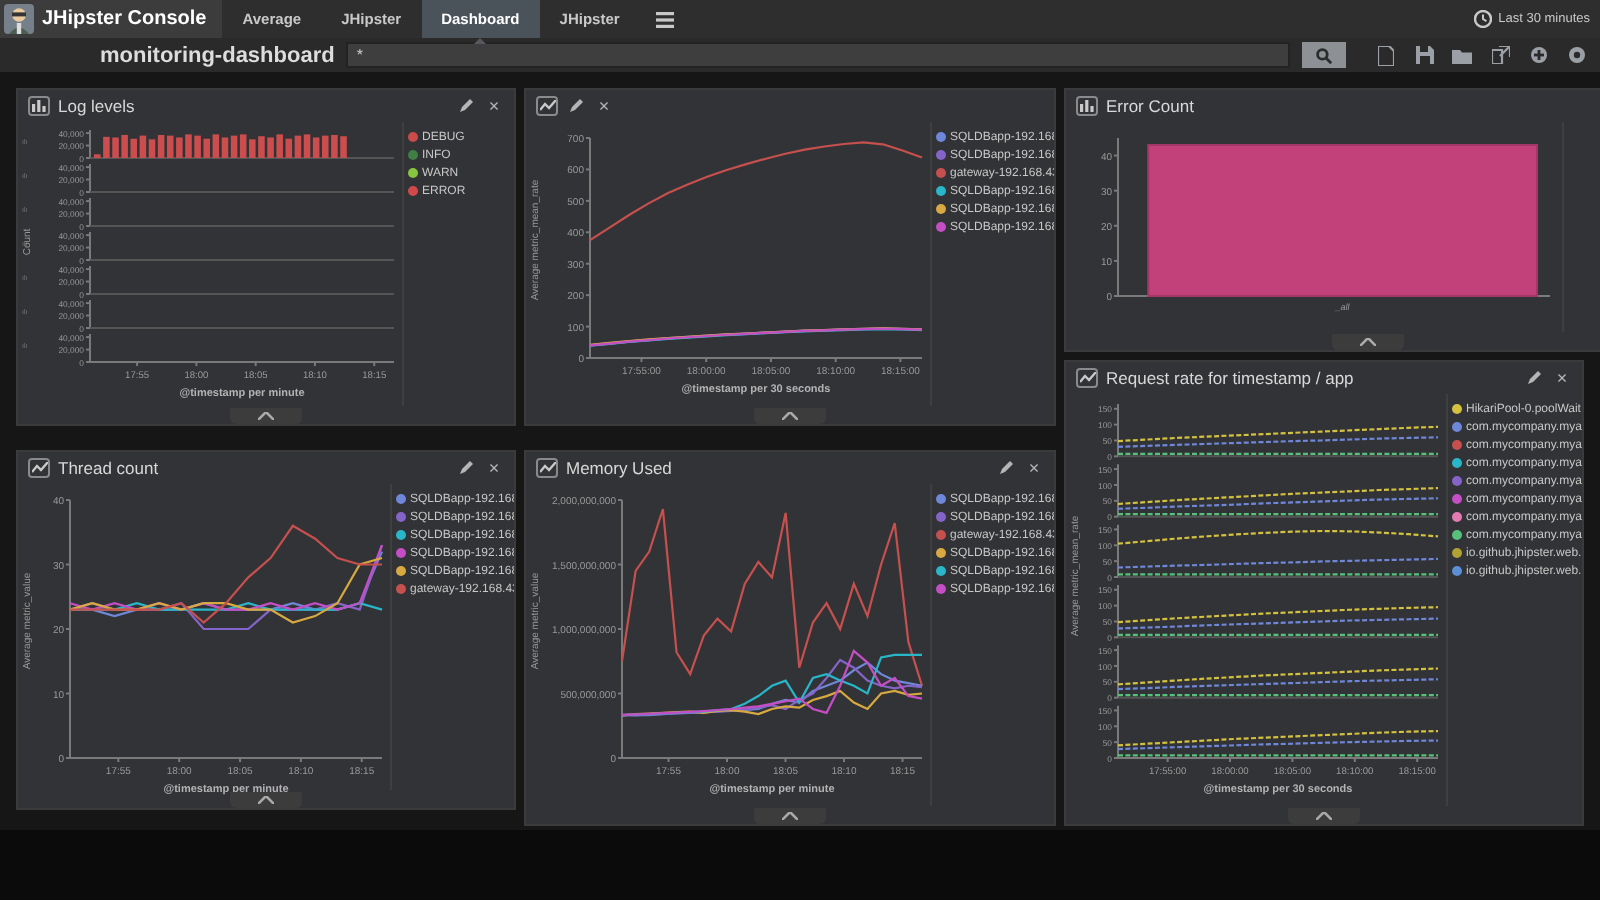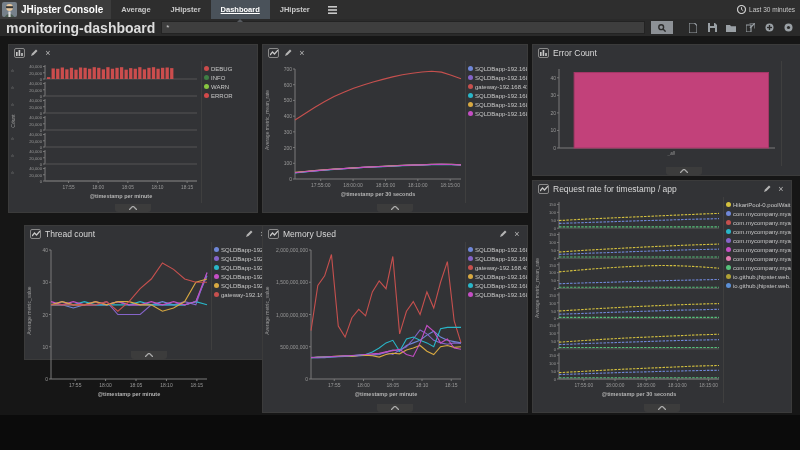--- a/index.html
+++ b/index.html
@@ -5,31 +5,31 @@
   * { margin:0; padding:0; box-sizing:border-box; }
   html,body { width:800px; height:450px; overflow:hidden; background:#0c0c0c;
     font-family:"Liberation Sans", sans-serif; }
   
   .navbar { position:absolute; left:0; top:0; width:800px; height:19px; background:#2e2e2e;
     display:flex; align-items:stretch; z-index:5;}
   .brand { background:#3c3c3c; display:flex; align-items:center; padding:0 8px 0 2px; gap:4px; }
   .brand-title { color:#fff; font-size:10px; font-weight:bold; white-space:nowrap; }
   .nav-item { color:#c9c9c9; font-size:7.5px; font-weight:bold; display:flex; align-items:center;
     padding:0 10px; cursor:pointer; position:relative;}
-  .nav-item.active { background:#4a525a; color:#fff;text-decoration:underline; }
+  .nav-item.active { background:#4a525a; color:#fff; }
   .nav-item.active::after { content:""; position:absolute; left:50%; bottom:-3px; margin-left:-3px;
     border-left:3px solid transparent; border-right:3px solid transparent; border-bottom:3px solid #55595e;}
   .nav-burger { display:flex; align-items:center; padding:0 8px; cursor:pointer;}
   .spacer { flex:1; }
   .timepicker { display:flex; align-items:center; gap:3px; padding:0 5px; color:#c9c9c9;
     font-size:6.5px; cursor:pointer; }
   
   .querybar { position:absolute; left:0; top:19px; width:800px; height:19px; background:#2a2a2a;
     display:flex; align-items:center; padding:0 6px; gap:6px; z-index:4; border-bottom:2px solid #161616;}
-  .dash-name { color:#ddd; font-size:14px; font-weight:bold; white-space:nowrap; }
+  .dash-name { color:#ddd; font-size:11px; font-weight:bold; white-space:nowrap;margin-left:44px; }
   .query-input { width:560px; height:13px; background:#3e3e3e; border:1px solid #232323;
     color:#cfcfcf; font-size:8px; padding:0 4px; font-family:"Liberation Sans",sans-serif;}
   .search-btn { width:26px; height:13px; background:#8d9196; border:none; display:flex;
     align-items:center; justify-content:center; cursor:pointer; }
   .tb-icons { display:flex; gap:7px; margin-left:8px; }
   .tb-icon { width:12px; height:12px; display:flex; align-items:center; justify-content:center; cursor:pointer;}
   
   .content { position:absolute; left:0; top:38px; width:800px; height:377px; background:#161616; }
   .footer { position:absolute; left:0; top:415px; width:800px; height:35px; background:#0b0b0b; }
   .panel { position:absolute; background:#323336; border:1px solid #3b3b3b; }
@@ -136,20 +136,21 @@
 <div class="content">
     <div class="panel" style="left: 8px; top: 6px; width: 250px; height: 169px;">
       <div class="panel-header">
         <span class="ph-icon">
           <svg width="7" height="6">
             <rect x="0" y="2" width="1.6" height="4" fill="#c9c9c9"></rect>
             <rect x="2.6" y="0" width="1.6" height="6" fill="#c9c9c9"></rect>
             <rect x="5.2" y="3" width="1.6" height="3" fill="#c9c9c9"></rect>
           </svg>
         </span>
+        <span class="panel-title">Log levels</span>
         <span class="ph-btn"><svg width="7" height="7">
             <path d="M0 7 L1 4.5 L5 0.5 L6.5 2 L2.5 6 Z" fill="#b5b5b5"></path>
           </svg></span>
         <span class="ph-btn">×</span>
       </div>
       <div class="panel-body">
         <div class="chart-wrap" style="width: 192px; height: 142px;"><svg width="192" height="142">
             <line x1="36" y1="4" x2="36" y2="18" stroke="#7a7a7a"></line>
             <line x1="36" y1="18" x2="188" y2="18" stroke="#555"></line>
             <line x1="34" y1="5.555555555555557" x2="36" y2="5.555555555555557" stroke="#7a7a7a"></line>
@@ -553,21 +554,21 @@
             <span>io.github.jhipster.web.r...</span>
           </div>
         </div>
       </div>
       <div class="panel-tab">
         <svg width="8" height="4">
           <polyline points="0,4 4,0 8,4" fill="none" stroke="#aaa" stroke-width="1.3"></polyline>
         </svg>
       </div>
     </div>
-    <div class="panel" style="left: 24px; top: 187px; width: 250px; height: 135px;">
+    <div class="panel" style="left: 8px; top: 187px; width: 250px; height: 180px;">
       <div class="panel-header">
         <span class="ph-icon">
           <svg width="8" height="6">
             <polyline points="0,5 2.5,2 4.5,4 8,0" fill="none" stroke="#c9c9c9" stroke-width="1.2"></polyline>
           </svg>
         </span>
         <span class="panel-title">Thread count</span>
         <span class="ph-btn"><svg width="7" height="7">
             <path d="M0 7 L1 4.5 L5 0.5 L6.5 2 L2.5 6 Z" fill="#b5b5b5"></path>
           </svg></span>

